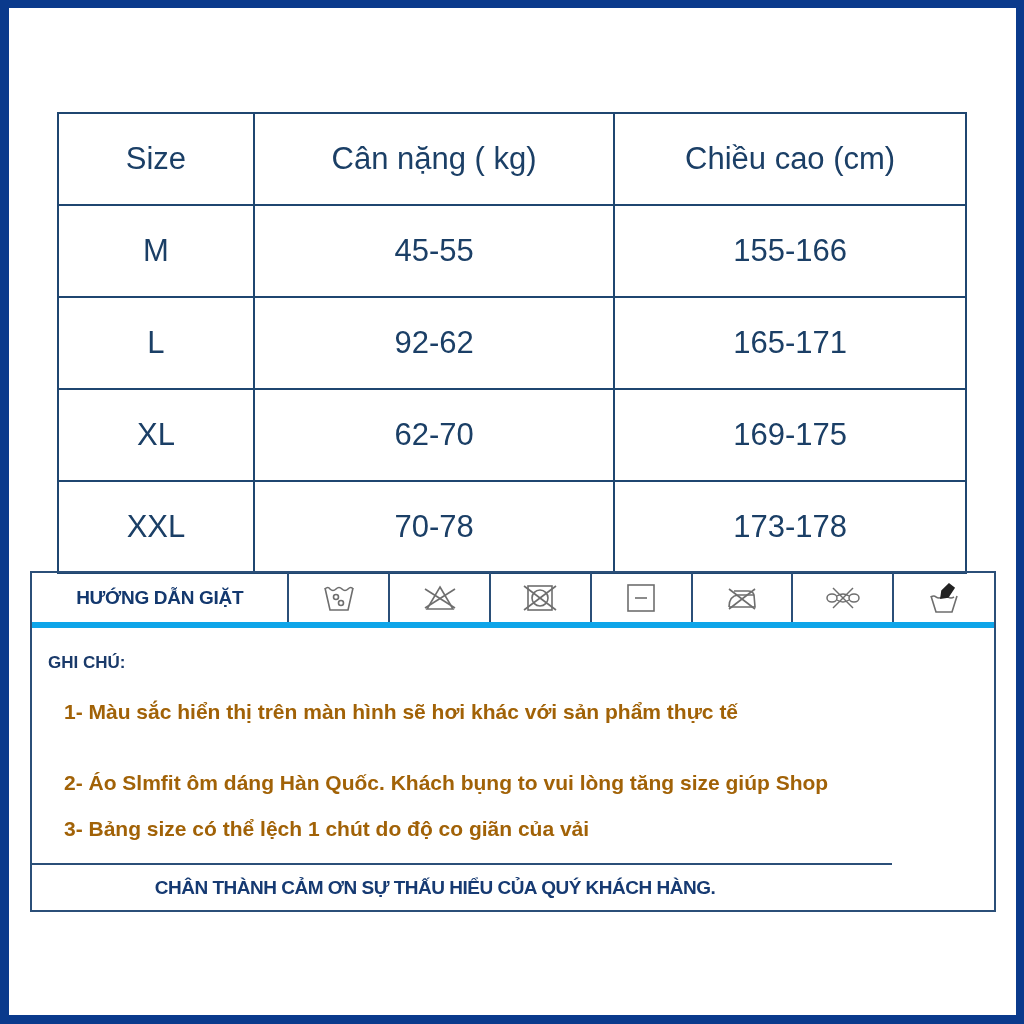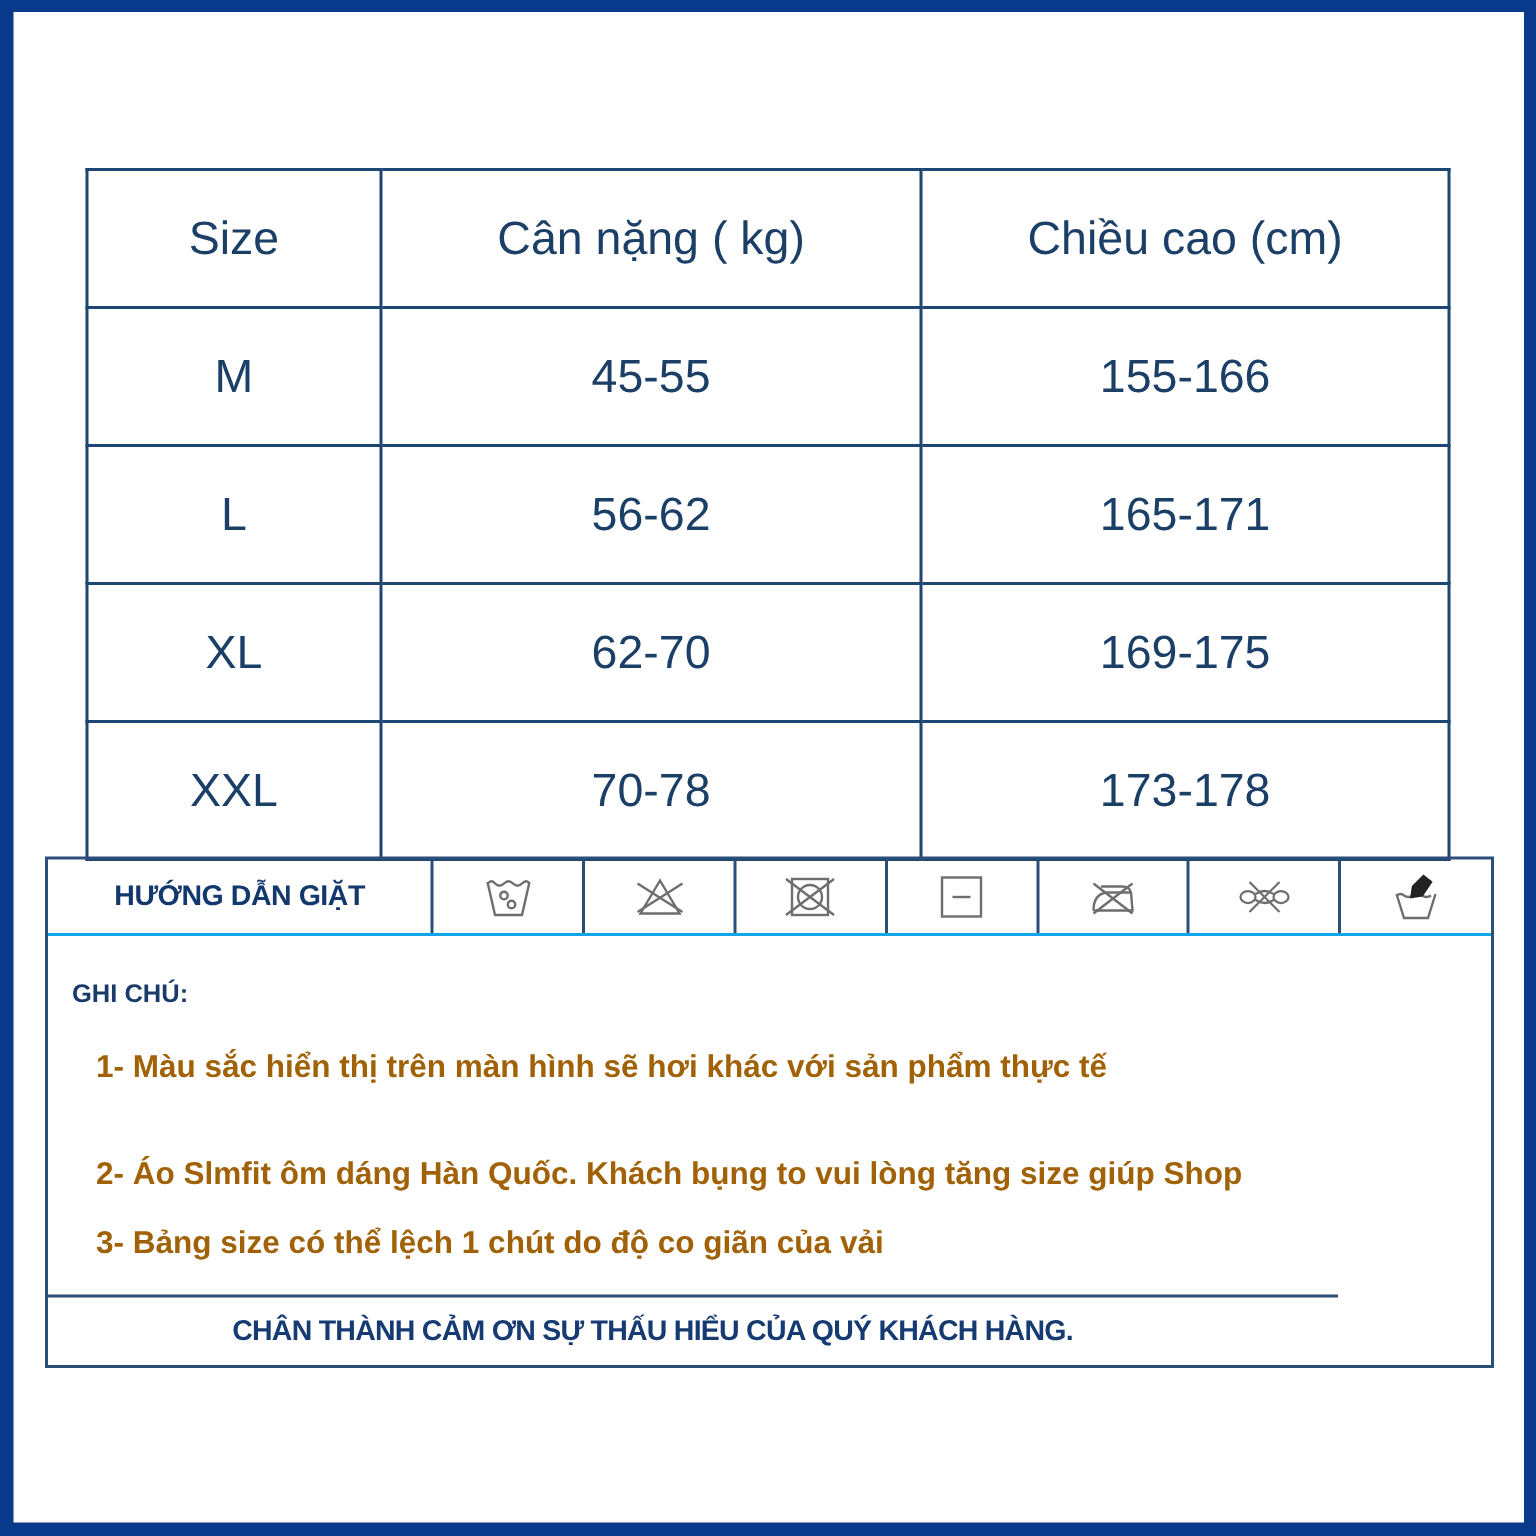--- a/index.html
+++ b/index.html
@@ -25,21 +25,21 @@
   }
   .size-table .c1 { width: 183px; }
   .size-table .c2 { width: 366px; }
   .size-table .c3 { width: 355px; text-align: center; }
 
   
   .care {
     position: absolute; left: 30px; top: 571px; width: 966px; height: 341px;
     box-sizing: border-box; border: 2px solid #2b4f78; color: #16386b;
   }
-  .care-head { position: absolute; left: 0; top: 0; width: 962px; height: 49px; border-bottom: 2px solid #0ea5e9; display: flex; }
+  .care-head { position: absolute; left: 0; top: 0; width: 962px; height: 49px; border-bottom: 6px solid #0ea5e9; display: flex; }
   .care-title {
     width: 258px; height: 49px; border-right: 2px solid #2b4f78; box-sizing: border-box;
     display: flex; align-items: center; justify-content: center;
     font-weight: bold; font-size: 19px; color: #13386e; letter-spacing: -0.3px;
   }
   .care-icon {
     width: 101px; height: 49px; border-right: 2px solid #2b4f78; box-sizing: border-box;
     display: flex; align-items: center; justify-content: center;
   }
   .care-icon:last-child { border-right: none; width: 100px; }
@@ -70,21 +70,21 @@
     <th class="c2">Cân nặng ( kg)</th>
     <th class="c3">Chiều cao (cm)</th>
   </tr>
   <tr>
     <td>M</td>
     <td>45-55</td>
     <td>155-166</td>
   </tr>
   <tr>
     <td>L</td>
-    <td>56-62</td>
+    <td>92-62</td>
     <td>165-171</td>
   </tr>
   <tr>
     <td>XL</td>
     <td>62-70</td>
     <td>169-175</td>
   </tr>
   <tr>
     <td>XXL</td>
     <td>70-78</td>

